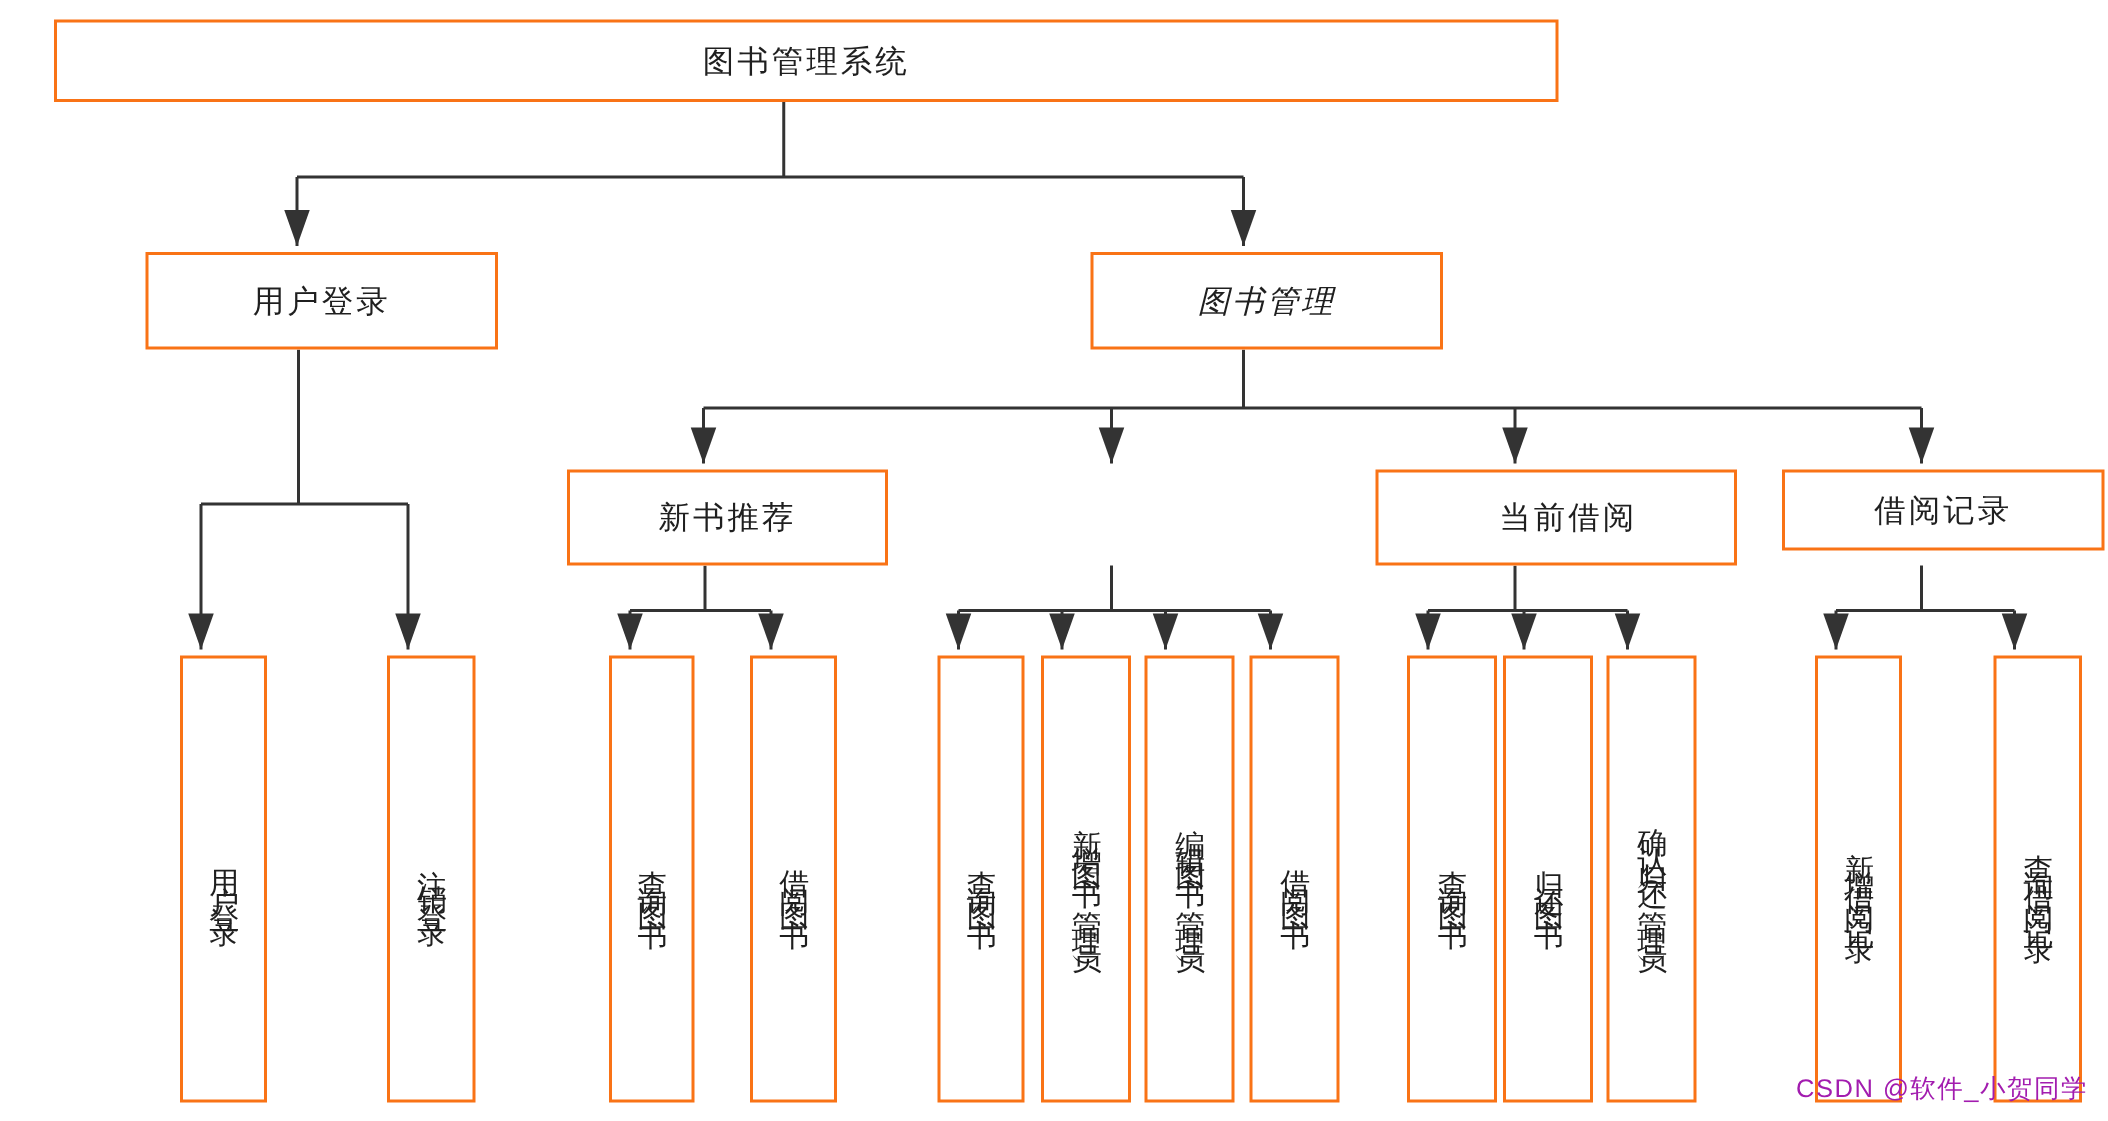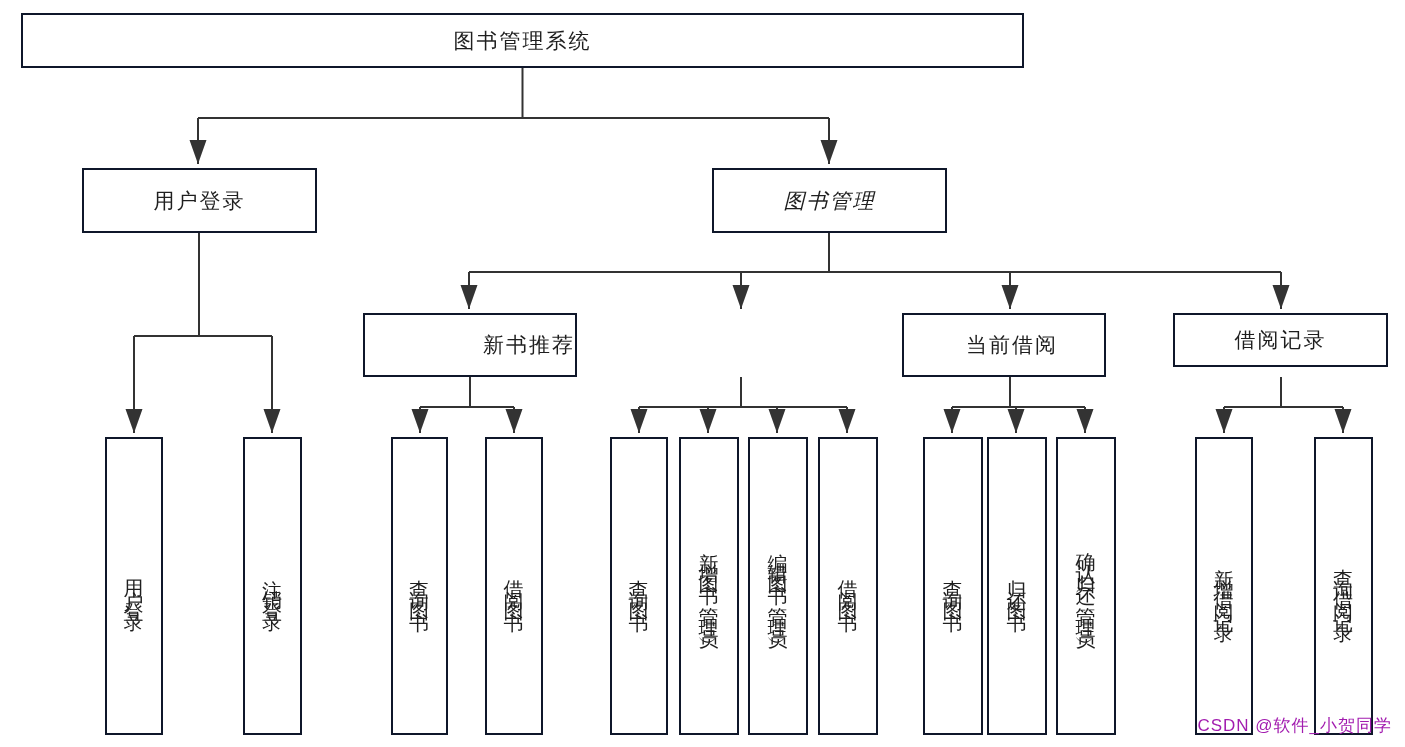--- a/index.html
+++ b/index.html
@@ -3,38 +3,39 @@
 <meta charset="utf-8">
 <style>
   html,body{margin:0;padding:0;background:#ffffff;}
   .stage{
     position:relative;width:1405px;height:747px;background:#ffffff;
     font-family:"Liberation Sans","DejaVu Sans",sans-serif;overflow:hidden;
   }
   .wires{position:absolute;left:0;top:0;z-index:1;}
   .box{
     position:absolute;box-sizing:border-box;background:#ffffff;
-    border:2px solid #0f172a;color:#1f1f1f;
+    border:2px solid #f97316;color:#1f1f1f;
     display:flex;align-items:center;justify-content:center;
     z-index:2;
+    margin-left:15px;
   }
   .box.h span{
     font-size:21px;letter-spacing:2px;white-space:nowrap;
   }
   .box.v span{
     writing-mode:vertical-rl;text-orientation:mixed;
     font-size:20px;letter-spacing:11px;line-height:1;white-space:nowrap;
   }
   
   .n-root            {left:21px;  top:13px;  width:1003px;height:55px;}
   .n-user-login      {left:82px;  top:168px; width:235px; height:65px;}
   .n-book-mgmt       {left:712px; top:168px; width:235px; height:65px;font-style:italic;}
-  .n-new-book-rec    {left:363px; top:313px; width:214px; height:64px;justify-content:flex-end;}
+  .n-new-book-rec    {left:363px; top:313px; width:214px; height:64px;}
   .n-book-borrow     {left:634px; top:313px; width:214px; height:64px;}
-  .n-current-borrow  {left:902px; top:313px; width:204px; height:64px;padding-left:16px;}
+  .n-current-borrow  {left:902px; top:313px; width:241px; height:64px;padding-left:16px;}
   .n-borrow-records  {left:1173px;top:313px; width:215px; height:54px;}
   
   .leaf{top:437px;height:298px;}
   .l-user-login        {left:105px; width:58px;}
   .l-logout            {left:243px; width:59px;}
   .l-query-books-rec   {left:391px; width:57px;}
   .l-borrow-books-rec  {left:485px; width:58px;}
   .l-query-books-bor   {left:610px; width:58px;}
   .l-add-book          {left:679px; width:60px;}
   .l-edit-book         {left:748px; width:60px;}

